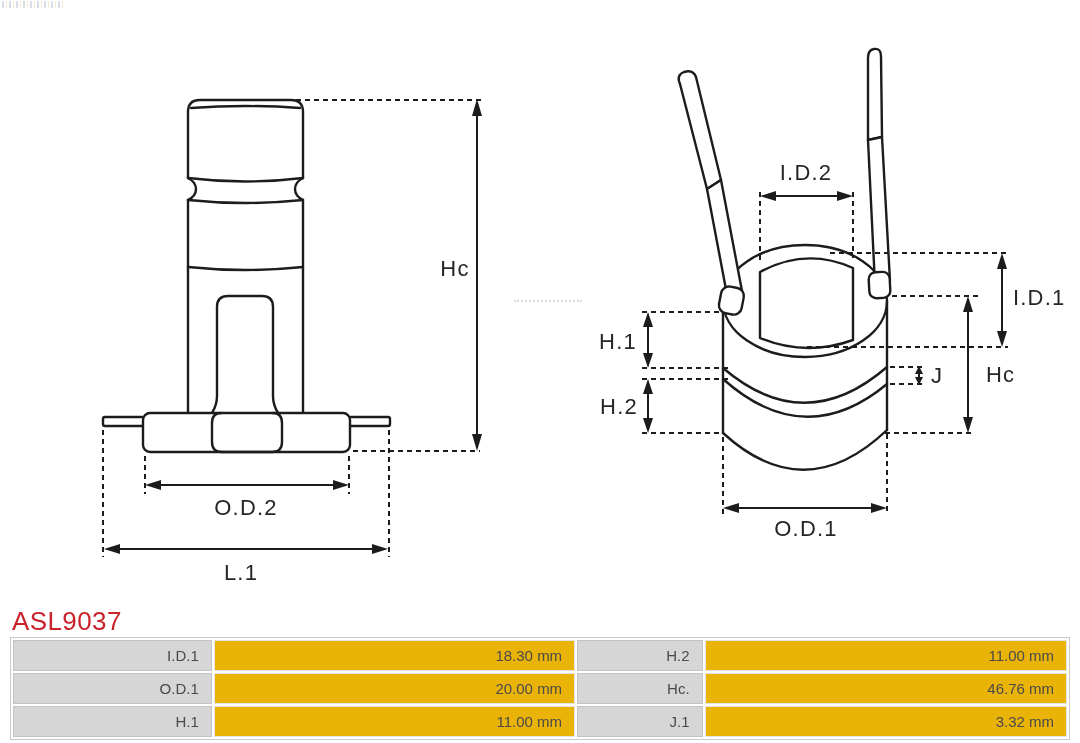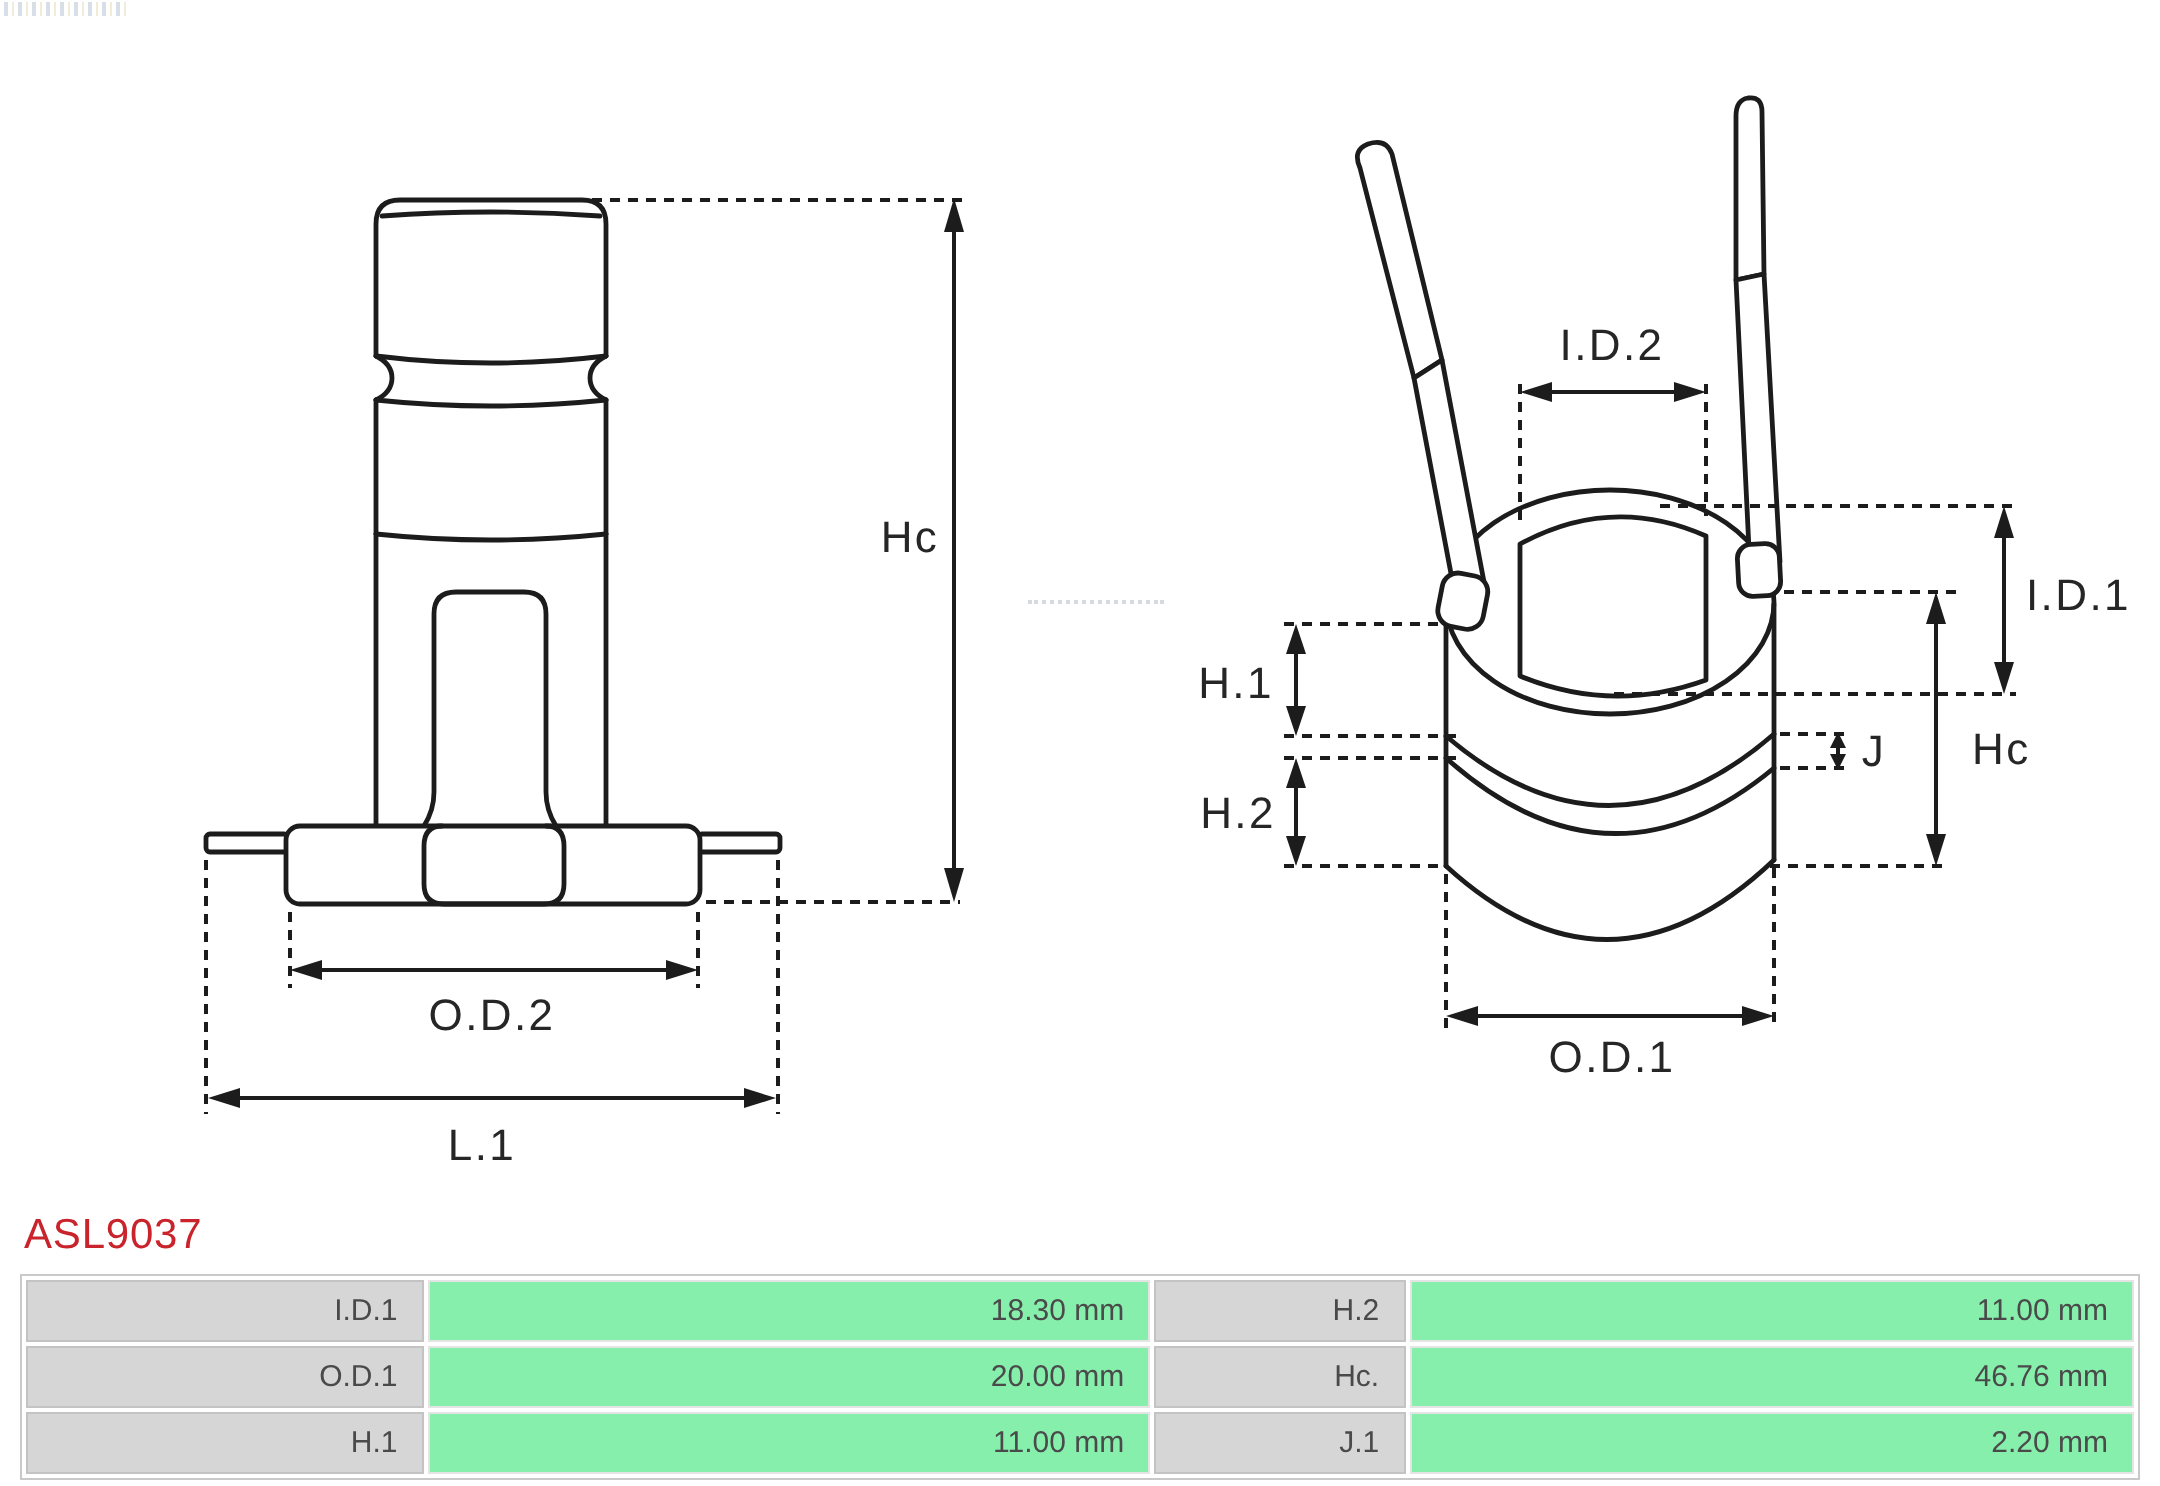--- a/index.html
+++ b/index.html
@@ -14,34 +14,34 @@
   .dashed{fill:none;stroke:var(--line);stroke-width:2;stroke-dasharray:5 4;}
   .dimline{fill:none;stroke:var(--line);stroke-width:2;}
   .arrow{fill:var(--line);stroke:none;}
   .dimtext{
     font-family:"Liberation Sans",sans-serif;font-size:22px;letter-spacing:1.2px;
     fill:#262626;
   }
   
   #part-number{
     position:absolute;left:12px;top:606px;
-    font-size:21px;letter-spacing:.4px;color:var(--accent-red);
+    font-size:26px;letter-spacing:.4px;color:var(--accent-red);
   }
   
   #spec-table-wrap{position:absolute;left:10px;top:637px;width:1060px;}
   table.spec{
     width:1060px;table-layout:fixed;border-collapse:separate;border-spacing:2px;
     border:1px solid var(--table-border);background:#fff;
   }
   table.spec td{
     height:29px;font-size:15px;color:var(--table-text);
     text-align:right;padding:0 12px 0 0;vertical-align:middle;overflow:hidden;white-space:nowrap;
   }
   td.lbl{background:var(--label-bg);border:1px solid #c3c3c3;}
-  td.val{background:#86efac;border:1px solid #e4e4e4;}
+  td.val{background:#eab308;border:1px solid #e4e4e4;}
   
   #noise-artifact-top-left{
     position:absolute;left:2px;top:1px;width:62px;height:7px;opacity:.35;
     background:repeating-linear-gradient(90deg,#8fa3b8 0 2px,transparent 2px 4px,#d8c98a 4px 5px,transparent 5px 7px);
   }
   #watermark-dots{
     position:absolute;left:514px;top:300px;width:68px;height:0;
     border-top:2px dotted #c7ced6;opacity:.75;
   }
 </style>
@@ -204,19 +204,19 @@
         <tr>
           <td class="lbl">O.D.1</td>
           <td class="val">20.00 mm</td>
           <td class="lbl">Hc.</td>
           <td class="val">46.76 mm</td>
         </tr>
         <tr>
           <td class="lbl">H.1</td>
           <td class="val">11.00 mm</td>
           <td class="lbl">J.1</td>
-          <td class="val">2.20 mm</td>
+          <td class="val">3.32 mm</td>
         </tr>
       </tbody>
     </table>
   </div>
 
 </div>
 
 </body></html>

